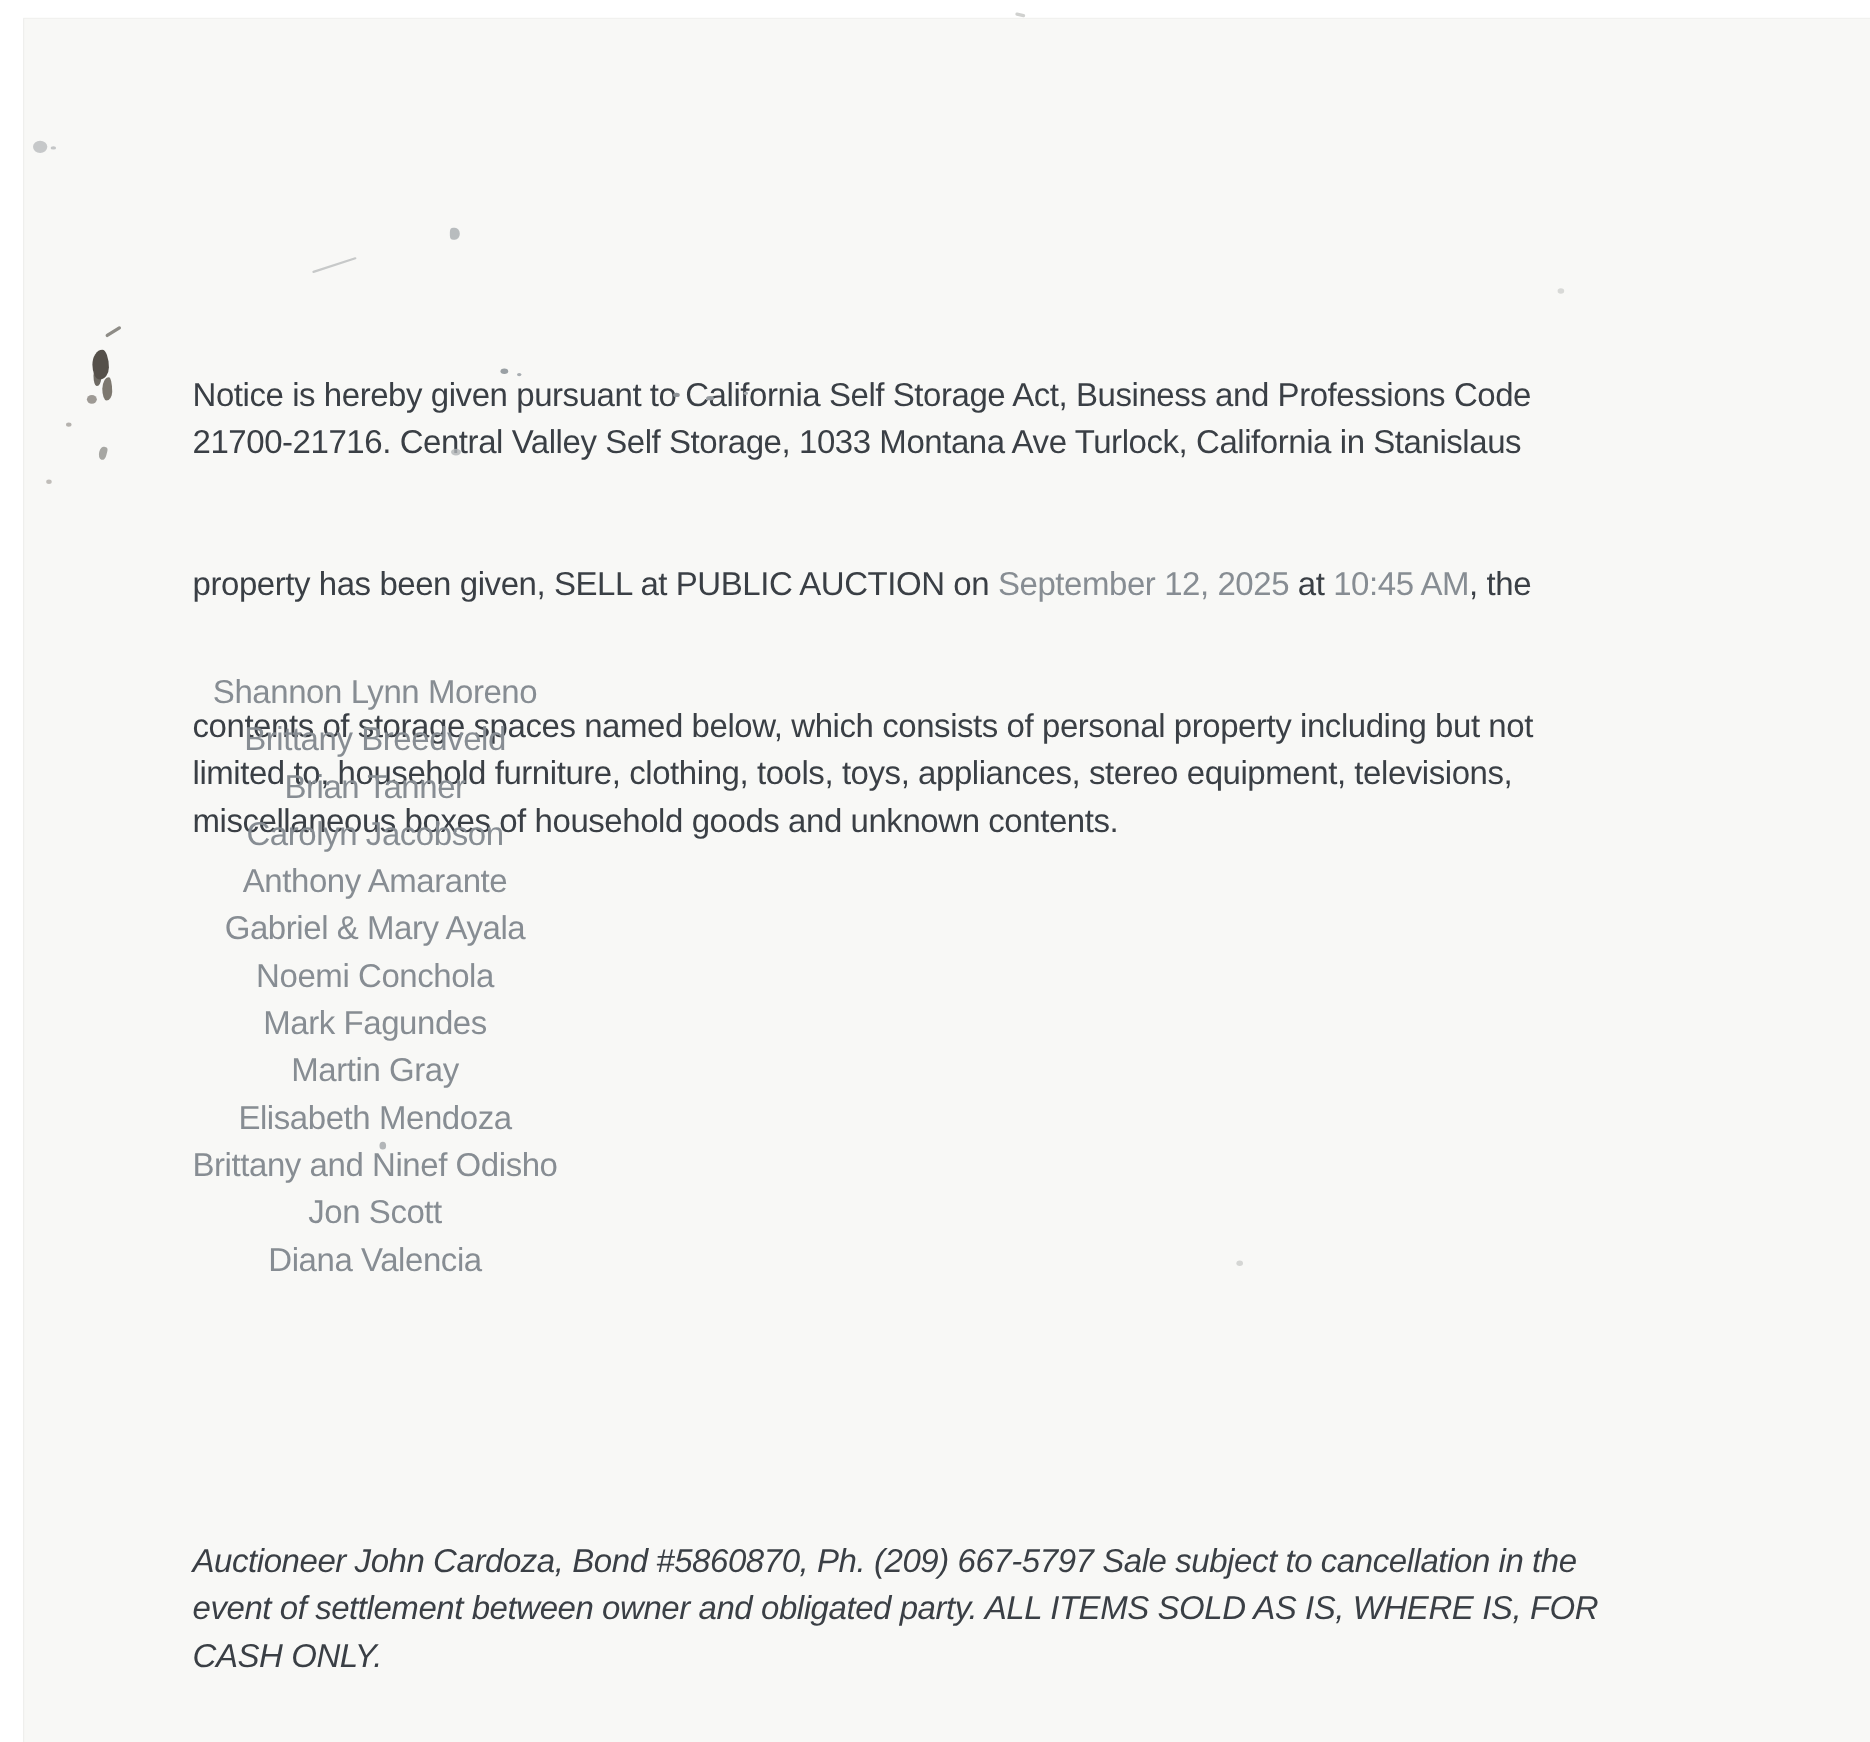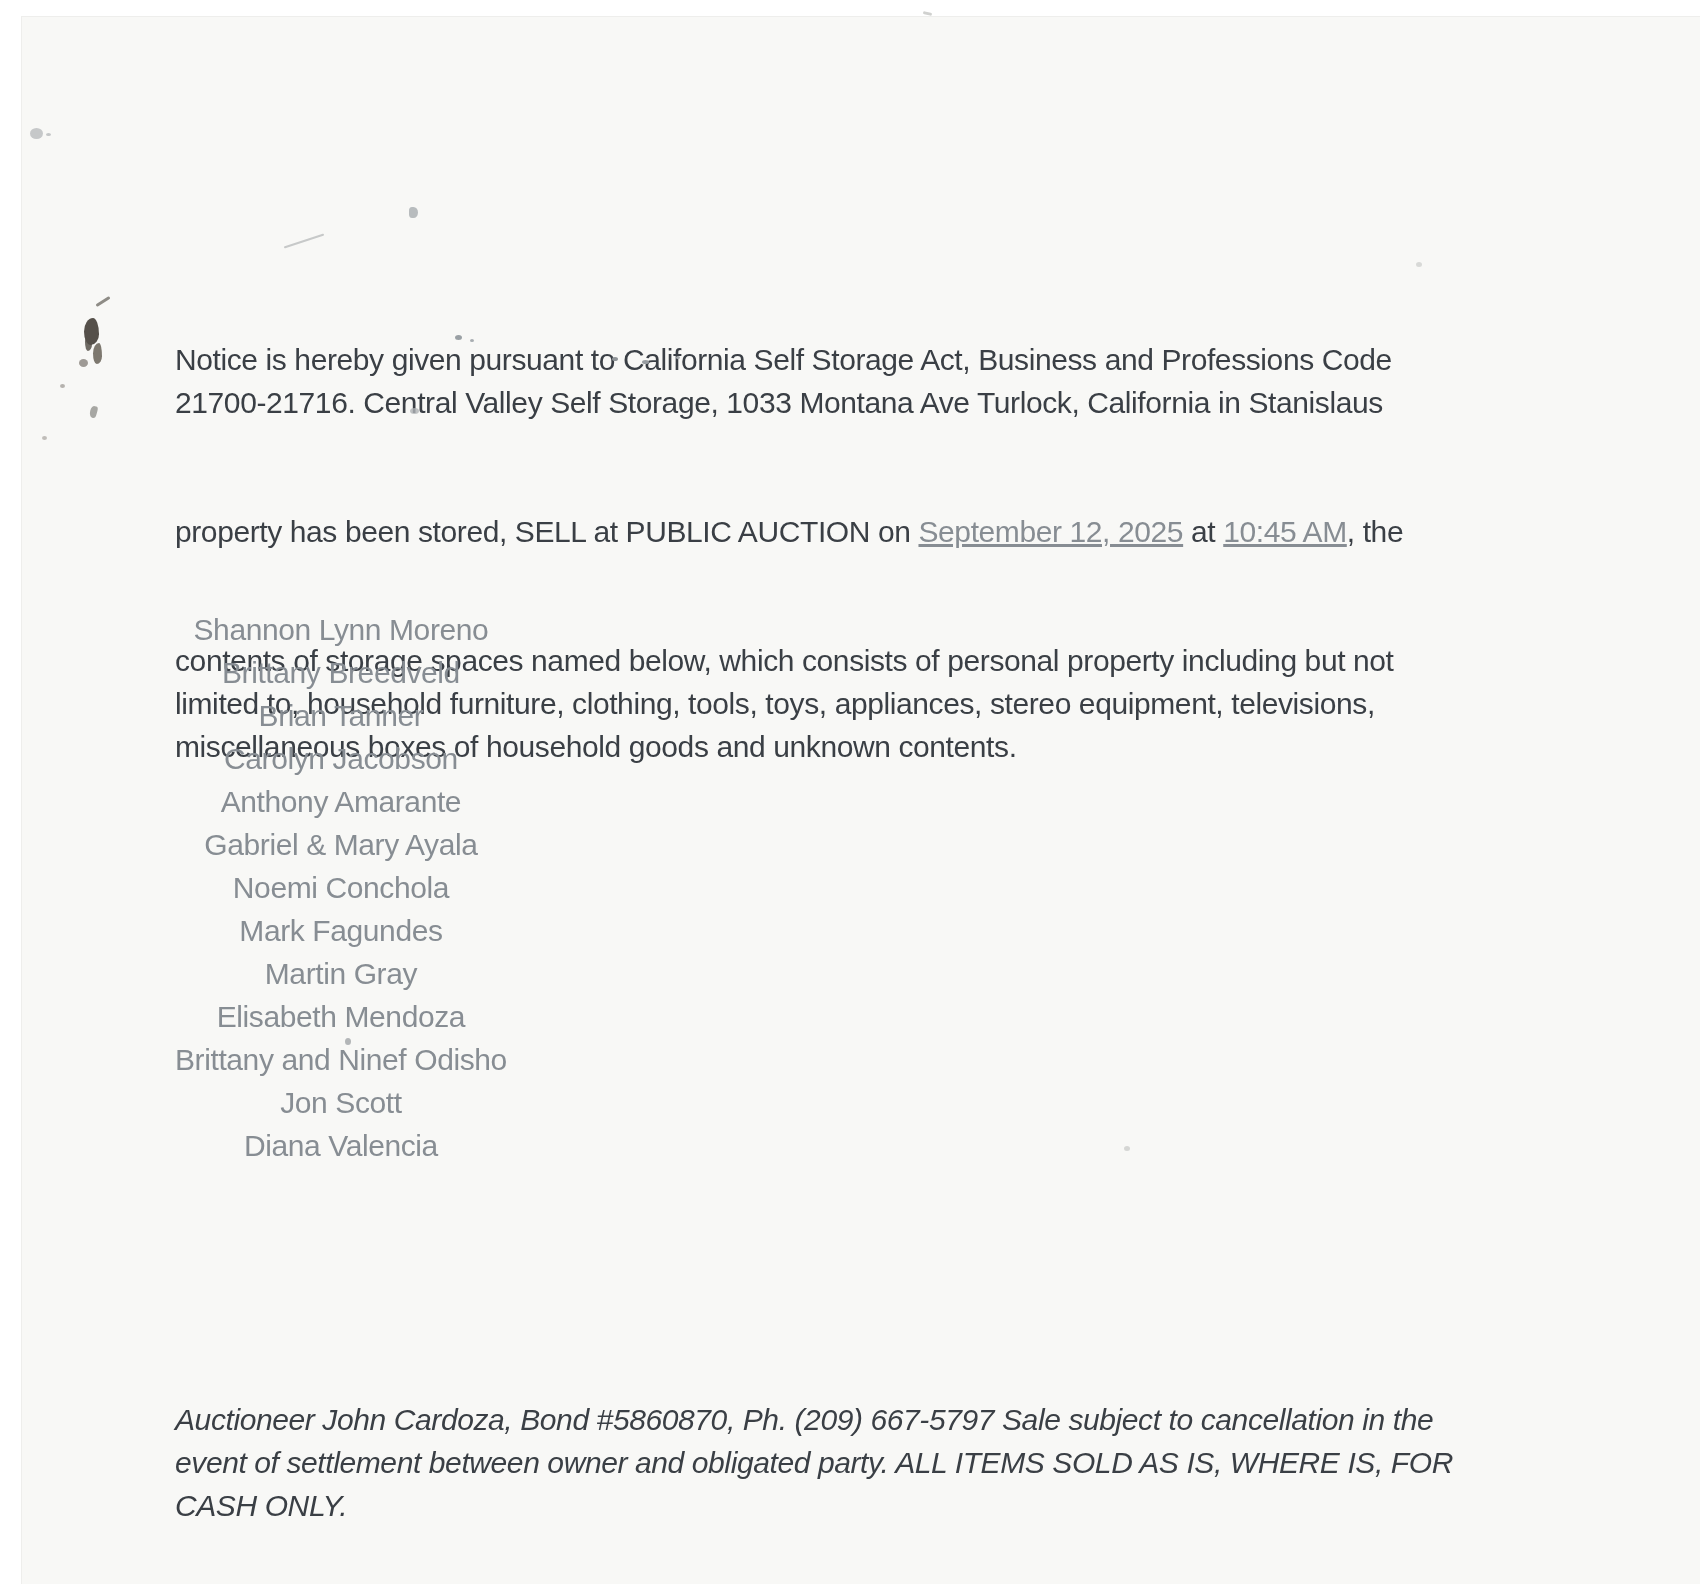--- a/index.html
+++ b/index.html
@@ -31,21 +31,21 @@
     position: absolute;
     color: var(--ink, #3a3f45);
     font-size: 30px;
     line-height: 43px;
     letter-spacing: -0.4px;
     white-space: pre;
   }
   .notice-block   { left: 175px; top: 252px; }
   .tenant-block   { left: 175px; top: 608px; color: var(--muted-ink, #878d93); text-align: center; }
   .footer-block   { left: 175px; top: 1398px; font-style: italic; }
-  .muted          { color: var(--muted-ink, #878d93); text-decoration: underline; }
+  .muted          { color: var(--muted-ink, #878d93); }
   .line           { white-space: pre; }
   
   .speck {
     position: absolute;
     border-radius: 50%;
     pointer-events: none;
   }
   .blob-main {
     position: absolute;
     left: 84px; top: 318px;
@@ -63,21 +63,21 @@
 </style>
 </head>
 <body>
 
 <div class="page">
 
   <div class="paper"></div>
 
   <div class="textblock notice-block">
     <div><div class="line">Notice is hereby given pursuant to California Self Storage Act, Business and Professions Code</div><div class="line">21700-21716. Central Valley Self Storage, 1033 Montana Ave Turlock, California in Stanislaus</div></div>
-    <div class="line"><span>property has been stored, SELL at PUBLIC AUCTION on </span><span class="muted">September 12, 2025</span><span> at </span><span class="muted">10:45 AM</span><span>, the</span></div>
+    <div class="line"><span>property has been given, SELL at PUBLIC AUCTION on </span><span class="muted">September 12, 2025</span><span> at </span><span class="muted">10:45 AM</span><span>, the</span></div>
     <div><div class="line">contents of storage spaces named below, which consists of personal property including but not</div><div class="line">limited to, household furniture, clothing, tools, toys, appliances, stereo equipment, televisions,</div><div class="line">miscellaneous boxes of household goods and unknown contents.</div></div>
   </div>
 
   <div class="textblock tenant-block"><div class="line">Shannon Lynn Moreno</div><div class="line">Brittany Breedveld</div><div class="line">Brian Tanner</div><div class="line">Carolyn Jacobson</div><div class="line">Anthony Amarante</div><div class="line">Gabriel &amp; Mary Ayala</div><div class="line">Noemi Conchola</div><div class="line">Mark Fagundes</div><div class="line">Martin Gray</div><div class="line">Elisabeth Mendoza</div><div class="line">Brittany and Ninef Odisho</div><div class="line">Jon Scott</div><div class="line">Diana Valencia</div></div>
 
   <div class="textblock footer-block"><div class="line">Auctioneer John Cardoza, Bond #5860870, Ph. (209) 667-5797 Sale subject to cancellation in the</div><div class="line">event of settlement between owner and obligated party. ALL ITEMS SOLD AS IS, WHERE IS, FOR</div><div class="line">CASH ONLY.</div></div>
 
   <div>
     <div class="speck" style="left:30px; top:128px; width:13px; height:11px; background:#b9bcbe; opacity:.8;"></div>
     <div class="speck" style="left:46px; top:133px; width:5px; height:3px; background:#c4c6c7;"></div>

